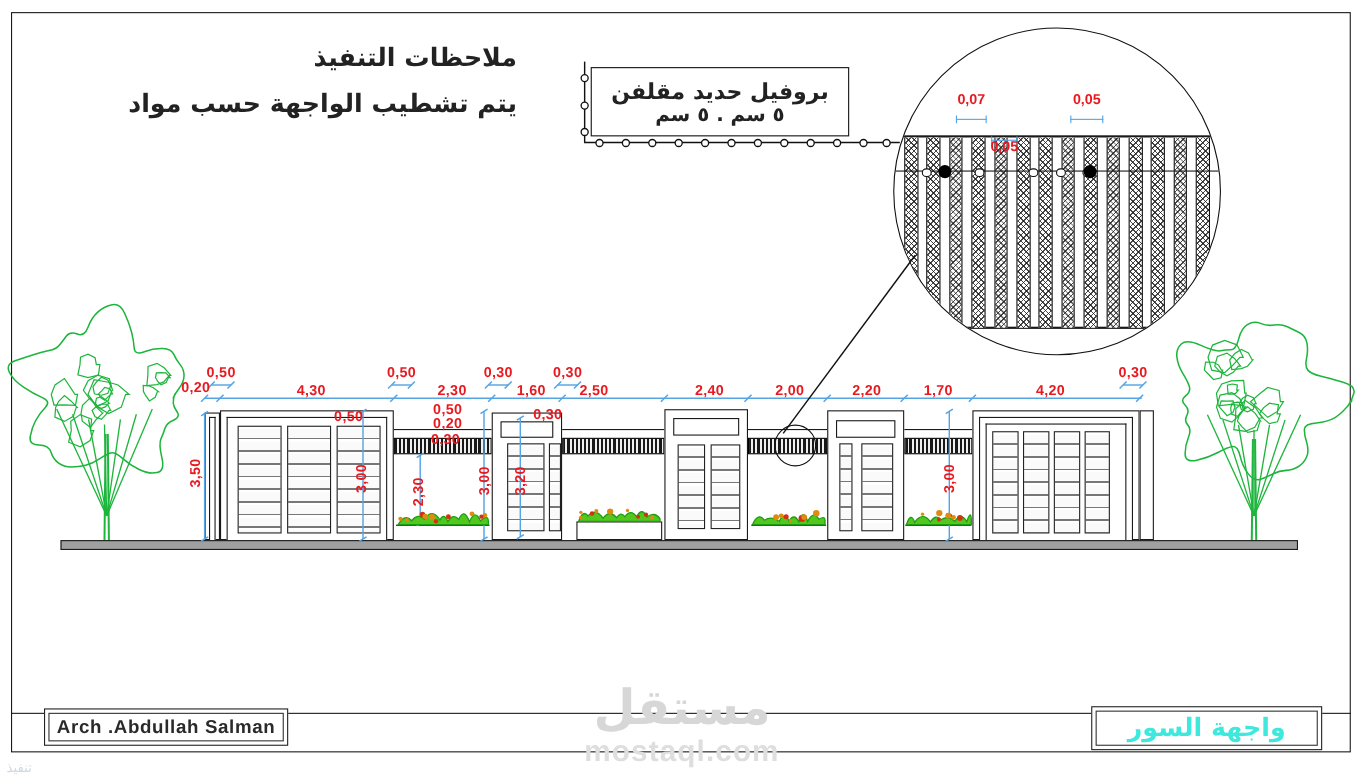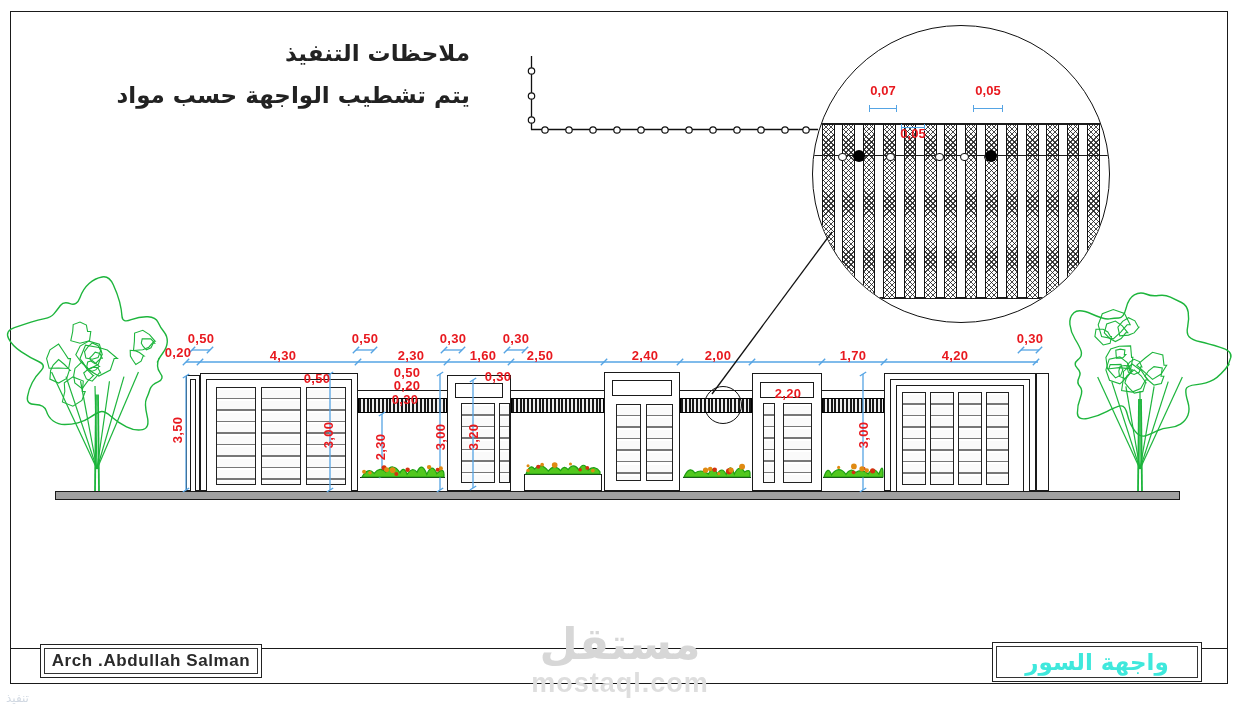--- a/index.html
+++ b/index.html
@@ -54,20 +54,24 @@
   <div class="wm-word">مستقل</div>
   <div class="wm-domain">mostaql.com</div>
   <div class="wm-corner">تنفيذ</div>
 
   <div class="abs" style="left:10px;top:11px;width:1218px;height:673px;border:1.6px solid #1a1a1a;"></div>
   <div class="hline" style="left:10px;top:648px;width:1218px;height:1.3px;"></div>
 
   <div class="note" style="left:30px;top:82px;width:440px;">يتم تشطيب الواجهة حسب مواد</div>
   <div class="note" style="left:30px;top:40px;width:440px;">ملاحظات التنفيذ</div>
 
+  <div class="callout">
+    <div class="c1">بروفيل حديد  مقلفن</div>
+    <div class="c2">٥ سم . ٥ سم</div>
+  </div>
 
   <div id="detail-circle">
       <div class="hline" style="left: 0px; top: 97px; width: 296px; height: 1.6px;"></div>
       <div class="hline" style="left: 0px; top: 271px; width: 296px; height: 1.6px;"></div>
       <div class="xbar" style="left: 9px; top: 98.5px; width: 12.5px; height: 173px;"></div>
       <div class="xbar" style="left: 29.4px; top: 98.5px; width: 12.5px; height: 173px;"></div>
       <div class="xbar" style="left: 49.8px; top: 98.5px; width: 12.5px; height: 173px;"></div>
       <div class="xbar" style="left: 70.2px; top: 98.5px; width: 12.5px; height: 173px;"></div>
       <div class="xbar" style="left: 90.6px; top: 98.5px; width: 12.5px; height: 173px;"></div>
       <div class="xbar" style="left: 111px; top: 98.5px; width: 12.5px; height: 173px;"></div>
@@ -150,21 +154,21 @@
       <span class="rlab" style="left: 365px; top: 338px;">0,50</span>
       <span class="rlab" style="left: 453px; top: 338px;">0,30</span>
       <span class="rlab" style="left: 516px; top: 338px;">0,30</span>
       <span class="rlab" style="left: 1030px; top: 338px;">0,30</span>
       <span class="rlab" style="left: 283px; top: 355px;">4,30</span>
       <span class="rlab" style="left: 411px; top: 355px;">2,30</span>
       <span class="rlab" style="left: 483px; top: 355px;">1,60</span>
       <span class="rlab" style="left: 540px; top: 355px;">2,50</span>
       <span class="rlab" style="left: 645px; top: 355px;">2,40</span>
       <span class="rlab" style="left: 718px; top: 355px;">2,00</span>
-      <span class="rlab" style="left: 788px; top: 355px; margin-top: 38px;">2,20</span>
+      <span class="rlab" style="left: 788px; top: 355px;">2,20</span>
       <span class="rlab" style="left: 853px; top: 355px;">1,70</span>
       <span class="rlab" style="left: 955px; top: 355px;">4,20</span>
       <span class="rlab" style="left: 178px; top: 352px;">0,20</span>
       <span class="rlab" style="left: 407px; top: 372px;">0,50</span>
       <span class="rlab" style="left: 407px; top: 385px;">0,20</span>
       <span class="rlab" style="left: 405px; top: 399px;">0,30</span>
       <span class="rlab" style="left: 317px; top: 378px;">0,50</span>
       <span class="rlab" style="left: 498px; top: 376px;">0,30</span>
       <span class="rlab v" style="left: 177px; top: 430px;">3,50</span>
       <span class="rlab v" style="left: 328px; top: 435px;">3,00</span>

